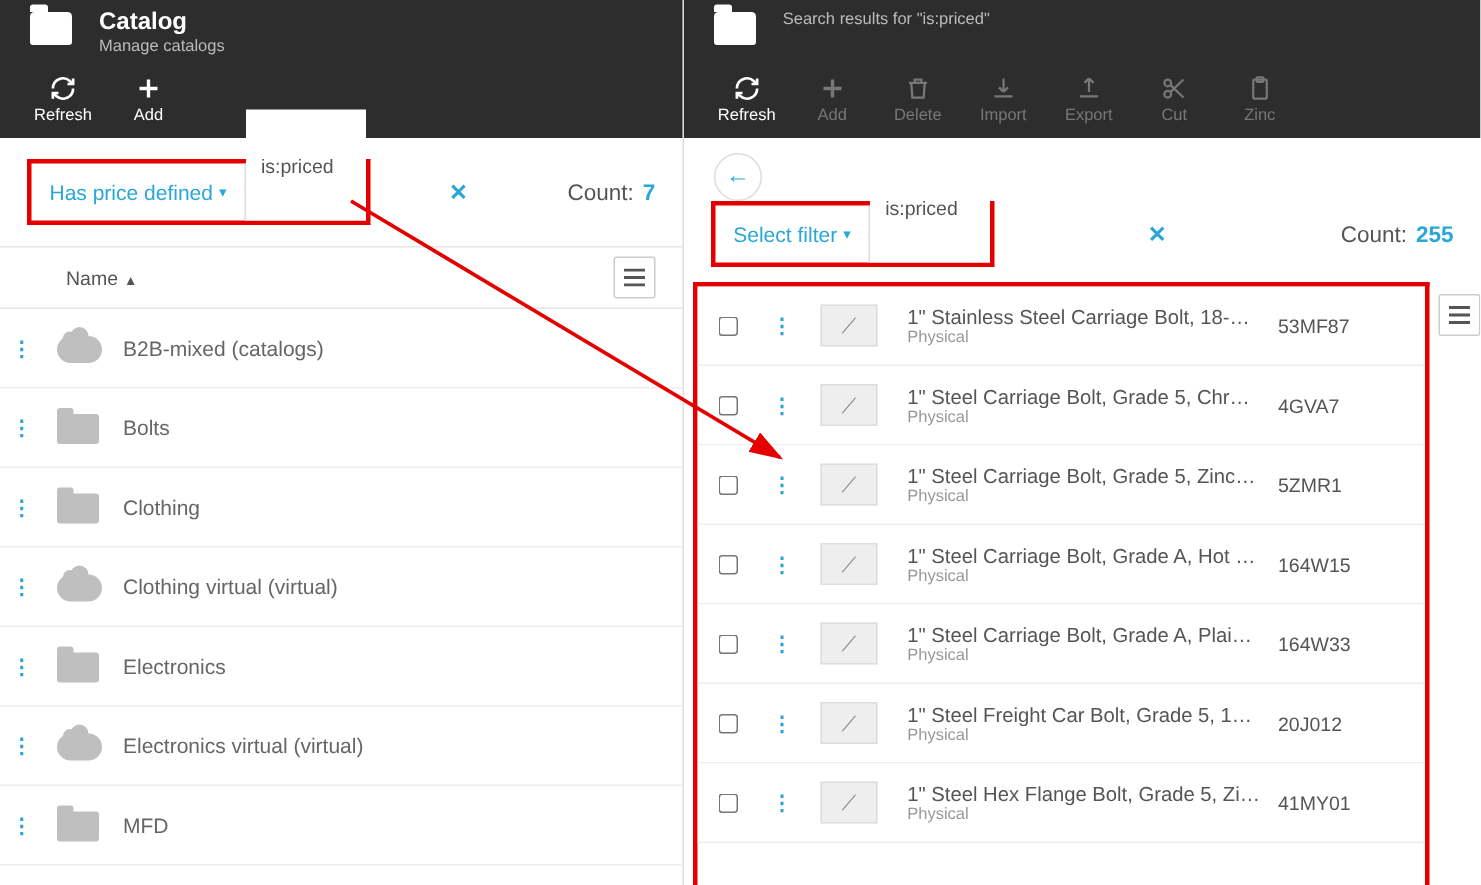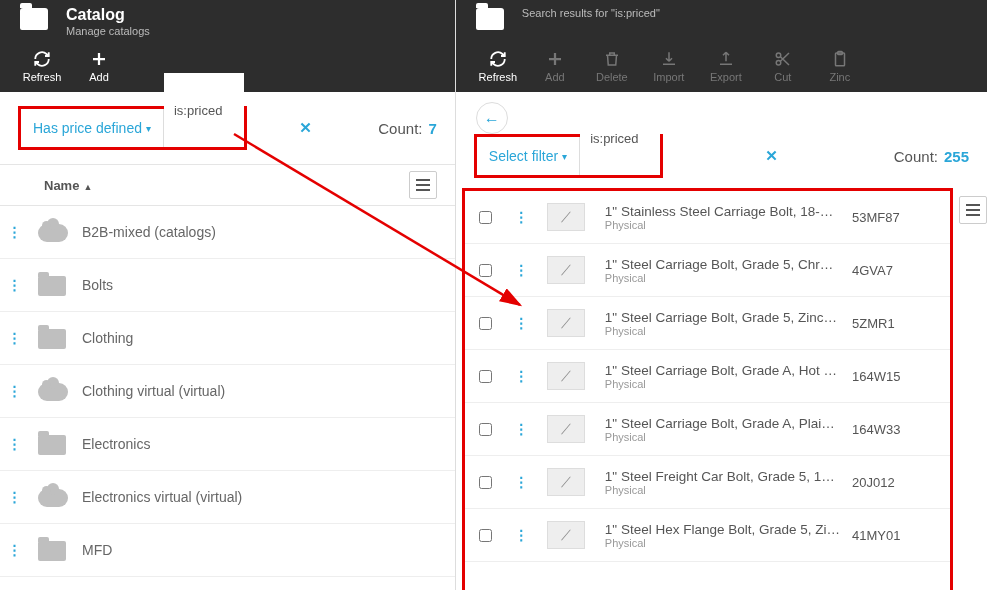--- a/index.html
+++ b/index.html
@@ -18,21 +18,21 @@
 .tbtn.dis{color:#777}
 .tbtn .ic{width:18px;height:18px;margin-bottom:3px}
 .filter-row{display:flex;align-items:center;padding:14px 18px;gap:0}
 .filter-box{border:3px solid #e40000;display:flex;align-items:flex-end;height:38px;padding:0}
 .filter-dd{color:#2aa6d8;font-size:14px;padding:0 12px;display:flex;align-items:center;gap:4px;cursor:pointer;border-right:1px solid #ddd;height:100%}
 .filter-inp{border:none;outline:none;padding:18px 10px;font-size:13px;width:60px;color:#555;height:100%}
 .clear-x{color:#2aa6d8;font-weight:bold;cursor:pointer;margin:0 14px 0 auto;font-size:15px}
 .countw{margin-left:auto;display:flex;align-items:center;gap:6px;font-size:15px;color:#555}
 .countw .n{color:#2aa6d8;font-weight:600}
 .list-hdr{display:flex;align-items:center;height:40px;border-top:1px solid #e5e5e5;border-bottom:1px solid #e5e5e5;padding:0 18px;font-size:13px;color:#555}
-.nm{font-weight:700}
+.nm{font-weight:400}
 .sort-caret{font-size:9px;margin-left:4px}
 .menu-btn{margin-left:auto;border:1px solid #ccc;width:26px;height:26px;display:flex;align-items:center;justify-content:center;cursor:pointer;border-radius:2px}
 .cat-row{display:flex;align-items:center;height:52px;border-bottom:1px solid #eee;padding:0 0 0 4px}
 .dotsv{width:20px;display:flex;justify-content:center;color:#2aa6d8;cursor:pointer;font-weight:bold;letter-spacing:-1px}
 .cat-ico{width:32px;height:24px;margin:0 12px 0 14px;position:relative}
 .fld{background:#bfbfbf;border-radius:2px;width:28px;height:20px;position:relative;top:3px}
 .fld:before{content:"";position:absolute;top:-4px;left:0;width:11px;height:5px;background:#bfbfbf;border-radius:2px 2px 0 0}
 .cld{width:30px;height:18px;background:#bfbfbf;border-radius:10px;position:relative;top:4px}
 .cld:before{content:"";position:absolute;width:12px;height:12px;background:#bfbfbf;border-radius:50%;top:-6px;left:9px}
 .cld:after{content:"";position:absolute;width:9px;height:9px;background:#bfbfbf;border-radius:50%;top:-3px;left:4px}

